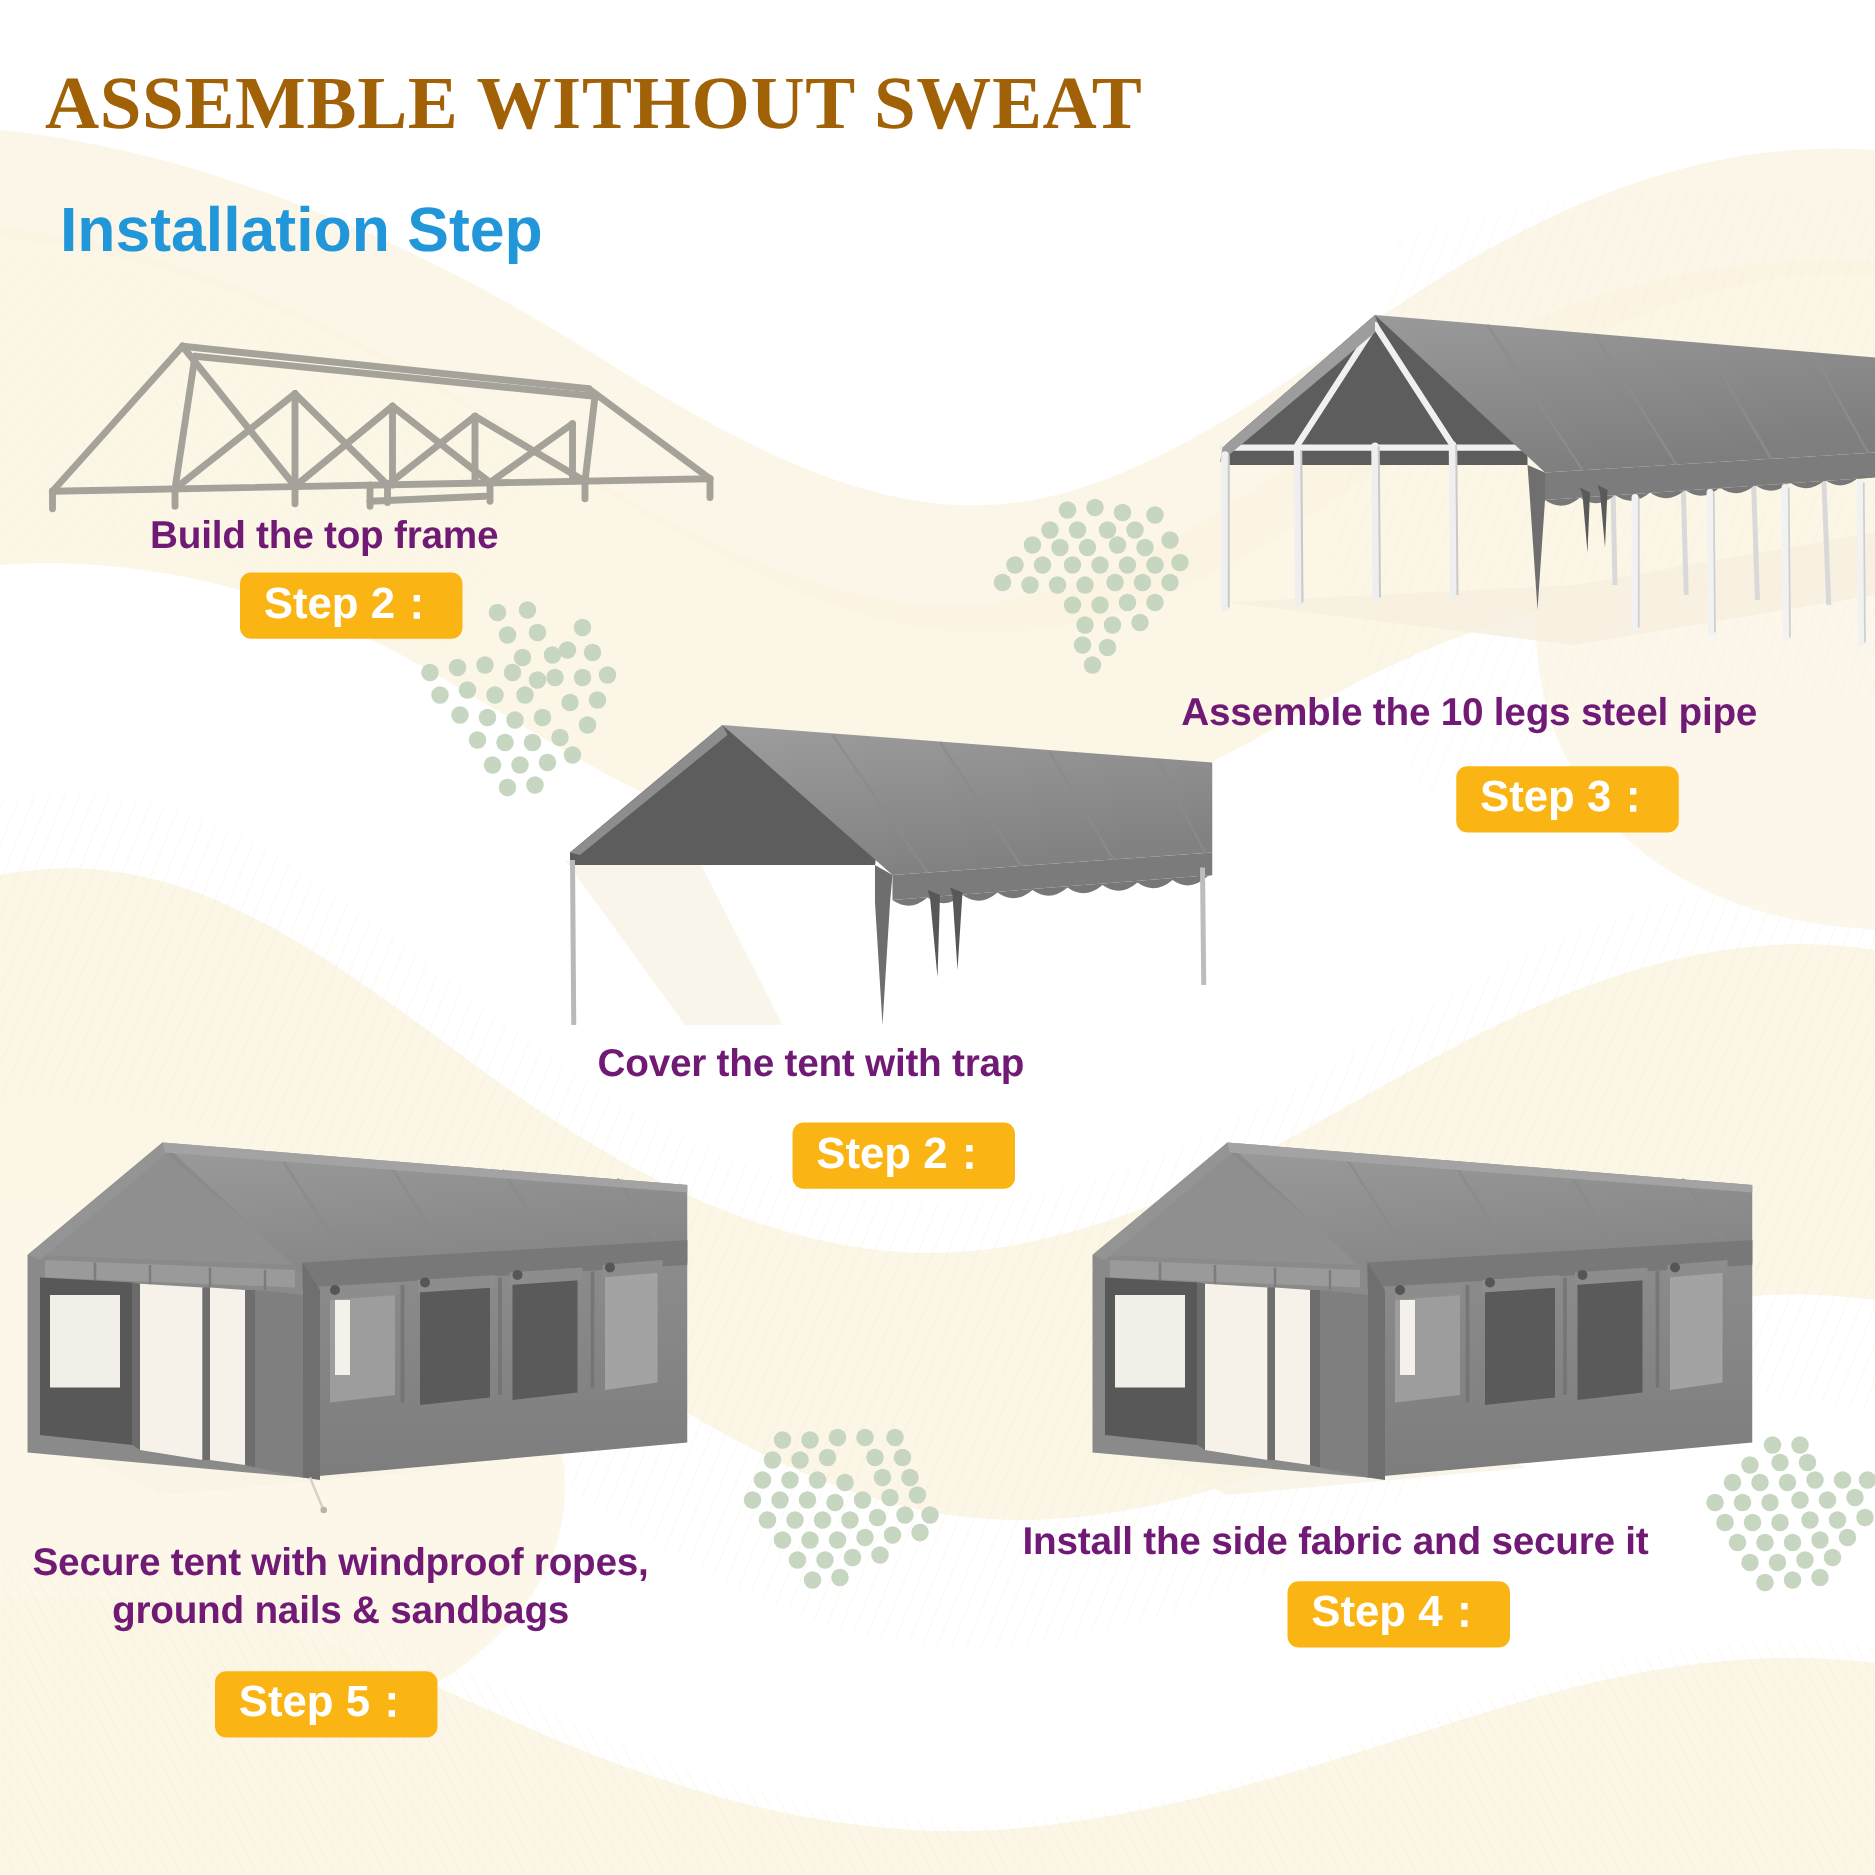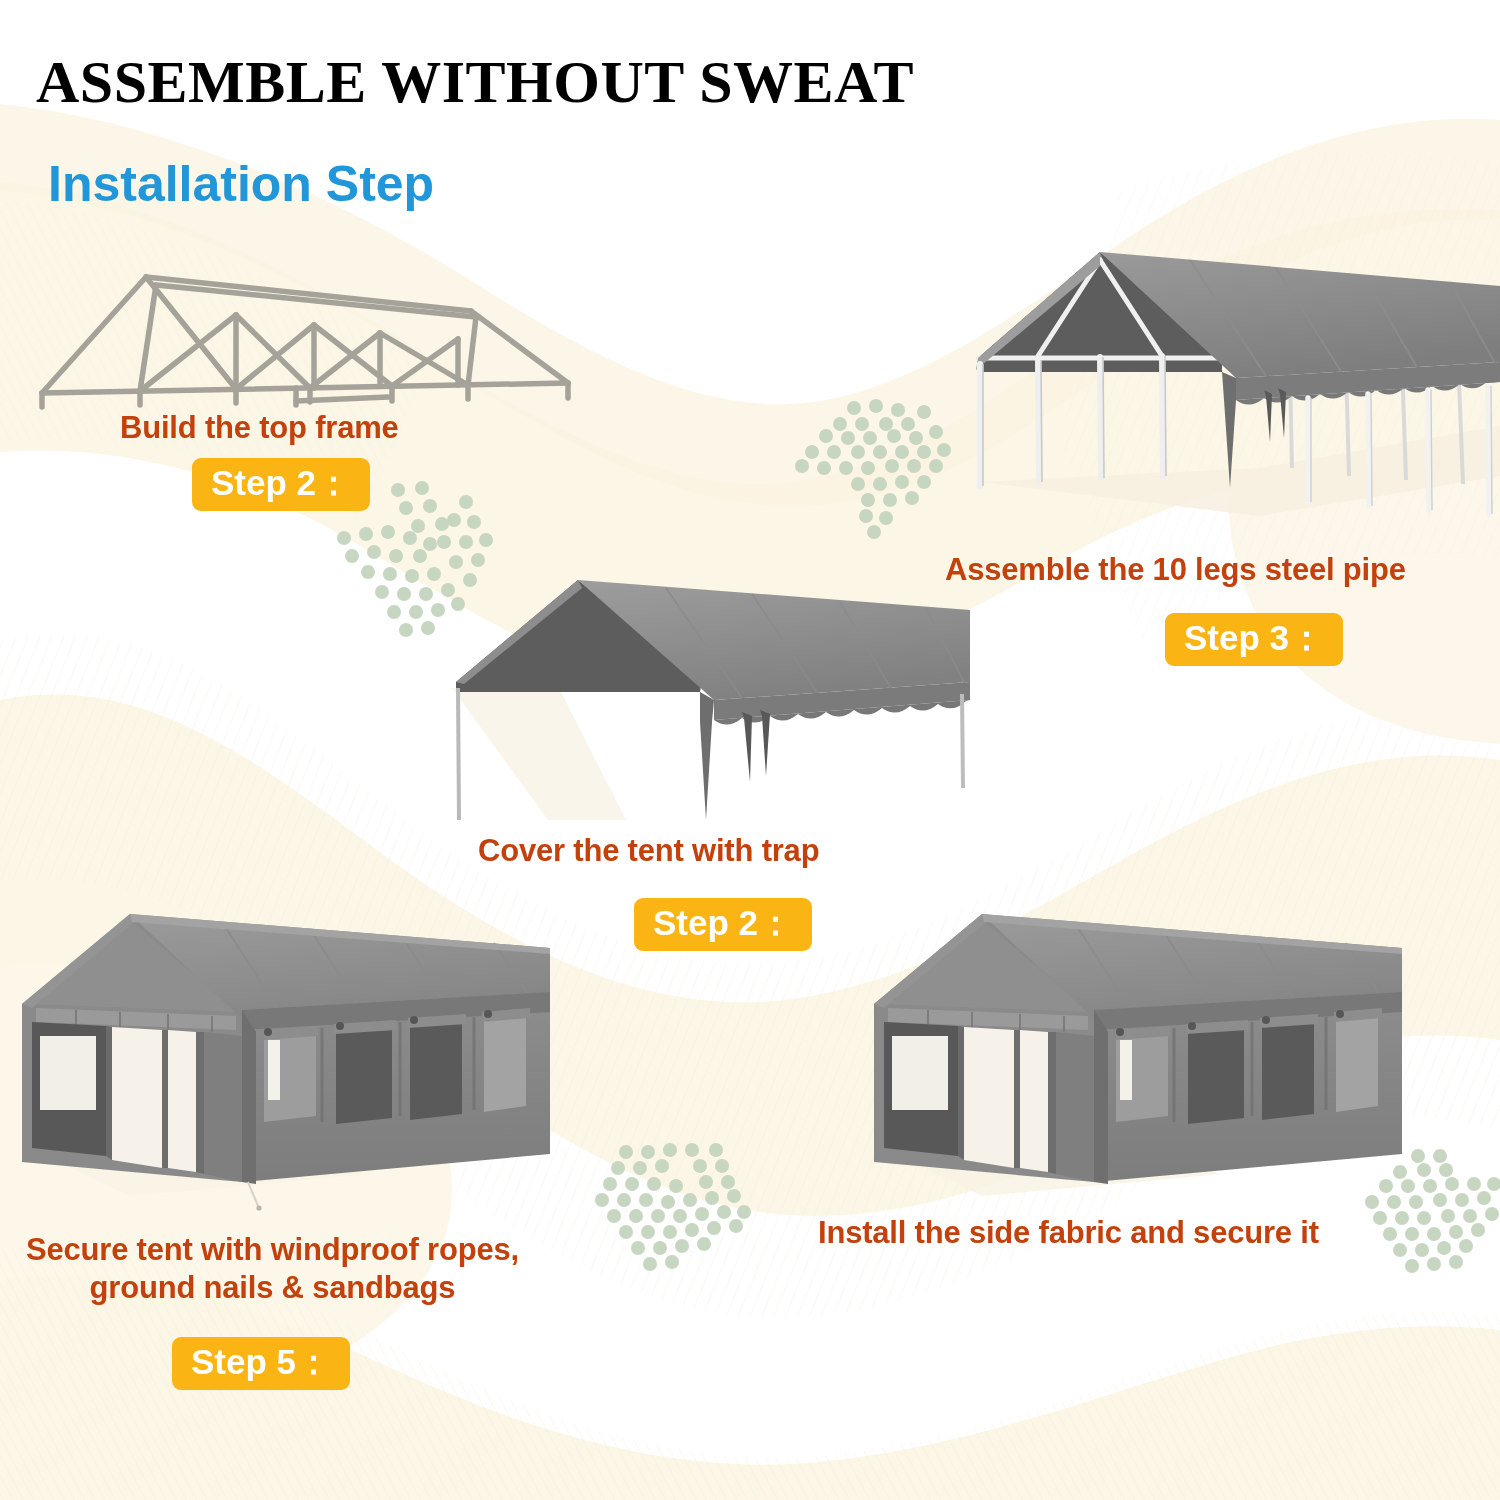--- a/index.html
+++ b/index.html
@@ -15,37 +15,37 @@
   .bg-layer{position:absolute;inset:0;width:1500px;height:1500px;pointer-events:none;}
   .bg-svg{position:absolute;left:0;top:0;}
 
   
   .main-title{
     position:absolute;left:36px;top:48px;
     font-family:"Liberation Serif", serif;
     font-weight:bold;
     font-size:60px;
     letter-spacing:0.5px;
-    color:#000000;
+    color:#a16207;
     white-space:nowrap;
   }
   .sub-title{
     position:absolute;left:48px;top:145px;
     font-family:"Liberation Sans", sans-serif;
     font-weight:bold;
     font-size:50px;
     color:#2196d9;
     white-space:nowrap;
     margin-top:10px;
   }
 
   
   .caption{
     position:absolute;
-    color:#c2410c;
+    color:#701a75;
     font-weight:bold;
     font-size:31px;
     line-height:1.22;
     white-space:pre-line;
     letter-spacing:-0.2px;
   }
   
   .badge{
     position:absolute;
     background:#FAB514;
@@ -651,14 +651,15 @@
       <g stroke="#6f6f6f" stroke-width="3" opacity="0.7">
         <path d="M312,128 L312,222"></path>
         <path d="M390,122 L390,216"></path>
         <path d="M464,117 L464,210"></path>
       </g>
       <path d="M232,110 L246,132 L246,284 L232,282 Z" fill="#6f6f6f"></path>
     </svg>
   </div>
 
   <div class="caption" style="left:818px;top:1214px;">Install the side fabric and secure it</div>
+  <div class="badge" style="left:1030px;top:1265px;">Step 4：</div>
 
 </div>
 
 </body></html>

